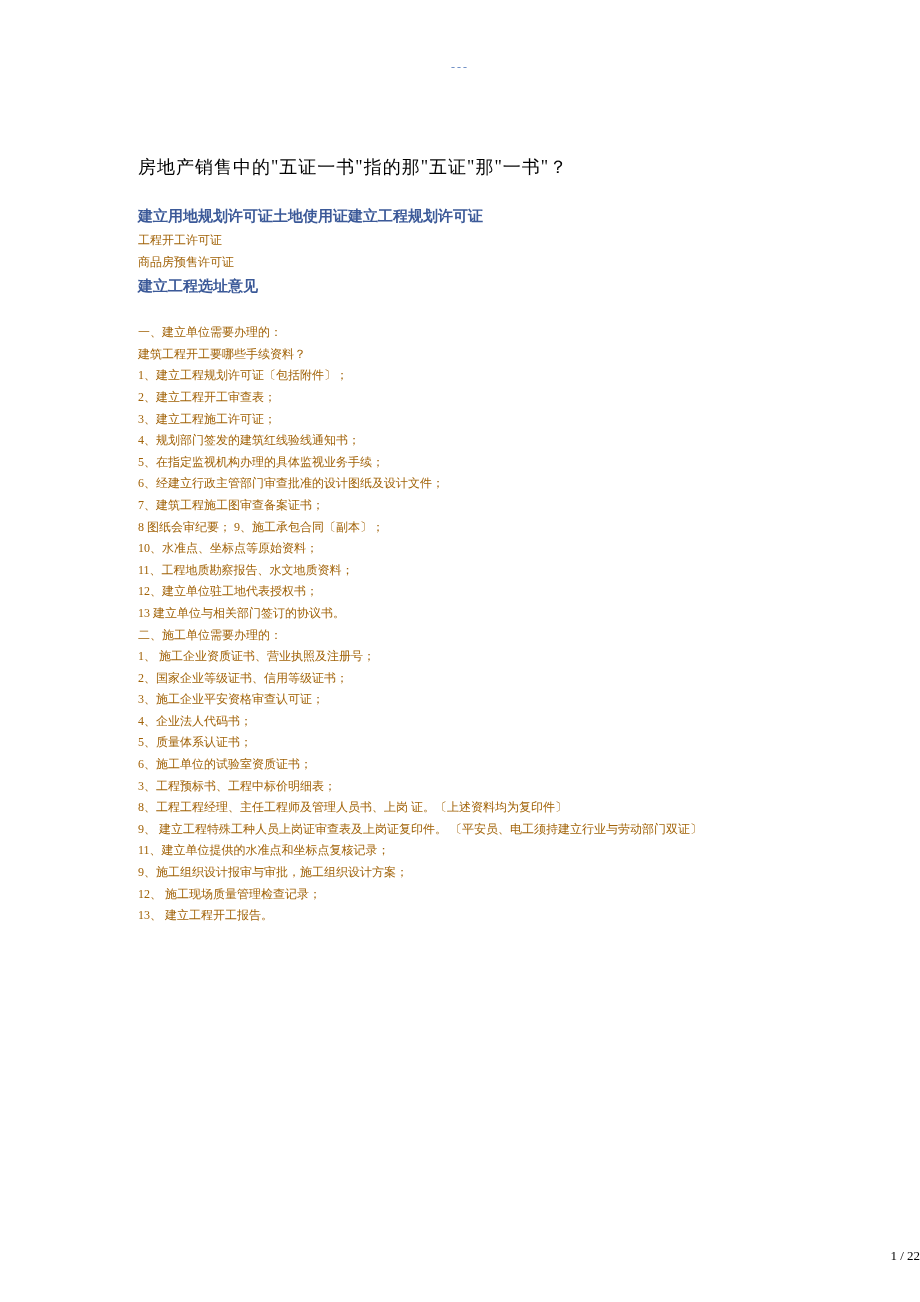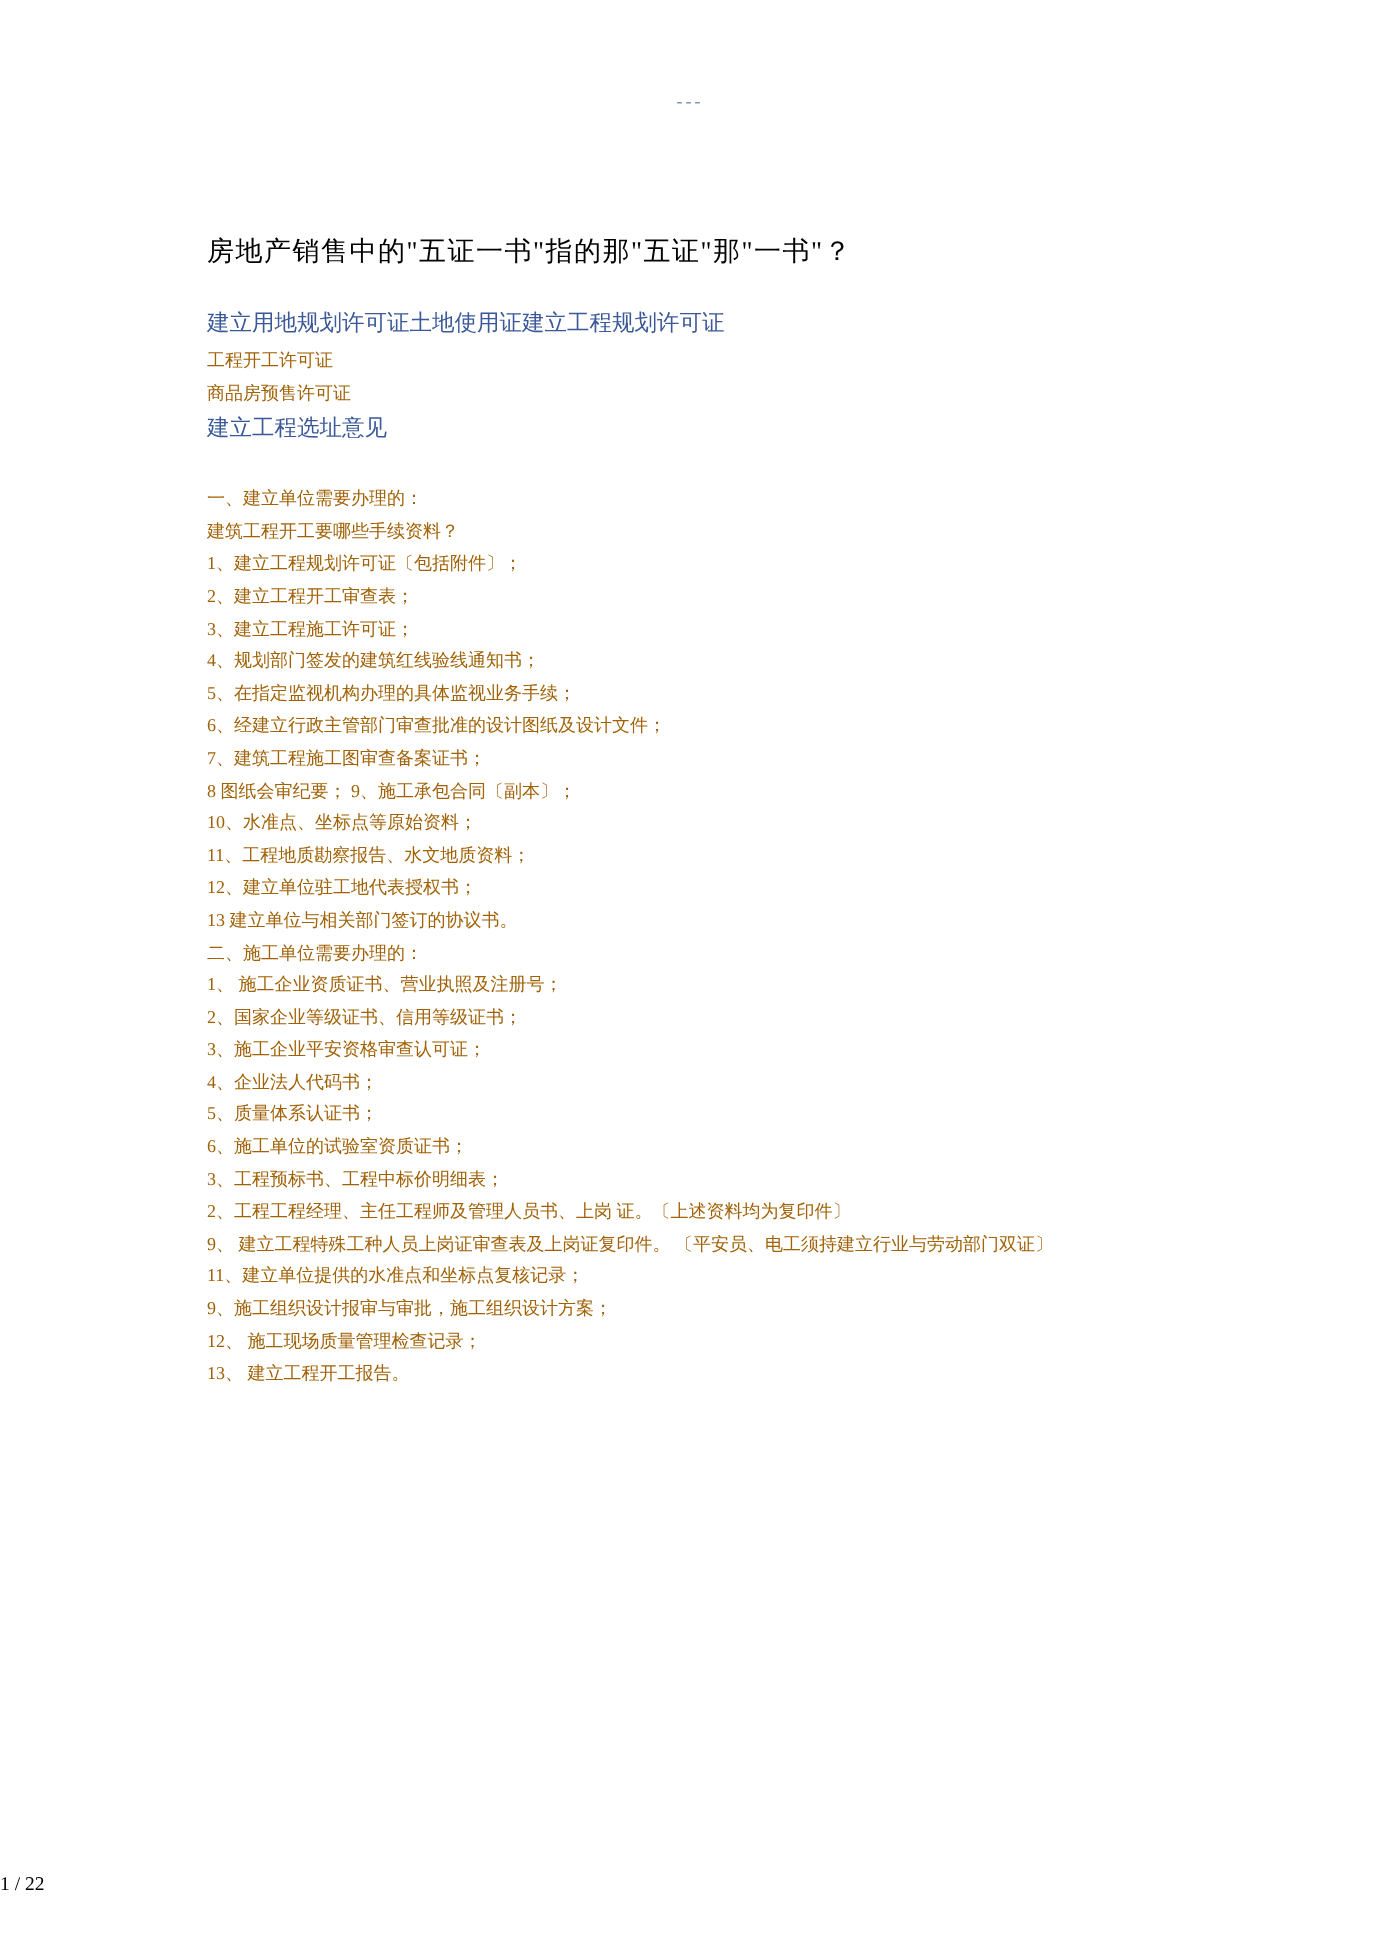--- a/index.html
+++ b/index.html
@@ -24,35 +24,36 @@
     font-size: 18px;
     font-weight: normal;
     color: #000;
     margin-bottom: 24px;
     letter-spacing: 1px;
   }
   .link {
     color: #3b5998;
     font-size: 15px;
     line-height: 1.8;
+    font-weight: bold;
   }
   .text {
     color: #a16207;
     font-size: 12px;
     line-height: 1.8;
   }
   .section-gap {
     height: 22px;
   }
   .page-footer {
     position: absolute;
     bottom: 38px;
     left: 0;
     right: 0;
-    text-align: left;
+    text-align: right;
     font-size: 13px;
     color: #000;
   }
 </style>
 </head>
 <body>
 
 <div class="page">
   <div class="top-mark">---</div>
 
@@ -81,21 +82,21 @@
   <div class="text">13 建立单位与相关部门签订的协议书。</div>
 
   <div class="text">二、施工单位需要办理的：</div>
   <div class="text">1、 施工企业资质证书、营业执照及注册号；</div>
   <div class="text">2、国家企业等级证书、信用等级证书；</div>
   <div class="text">3、施工企业平安资格审查认可证；</div>
   <div class="text">4、企业法人代码书；</div>
   <div class="text">5、质量体系认证书；</div>
   <div class="text">6、施工单位的试验室资质证书；</div>
   <div class="text">3、工程预标书、工程中标价明细表；</div>
-  <div class="text">2、工程工程经理、主任工程师及管理人员书、上岗 证。〔上述资料均为复印件〕</div>
+  <div class="text">8、工程工程经理、主任工程师及管理人员书、上岗 证。〔上述资料均为复印件〕</div>
   <div class="text">9、 建立工程特殊工种人员上岗证审查表及上岗证复印件。 〔平安员、电工须持建立行业与劳动部门双证〕</div>
   <div class="text">11、建立单位提供的水准点和坐标点复核记录；</div>
   <div class="text">9、施工组织设计报审与审批，施工组织设计方案；</div>
   <div class="text">12、 施工现场质量管理检查记录；</div>
   <div class="text">13、 建立工程开工报告。</div>
 </div>
 
 <div class="page-footer">1 / 22</div>
 
 </body></html>

